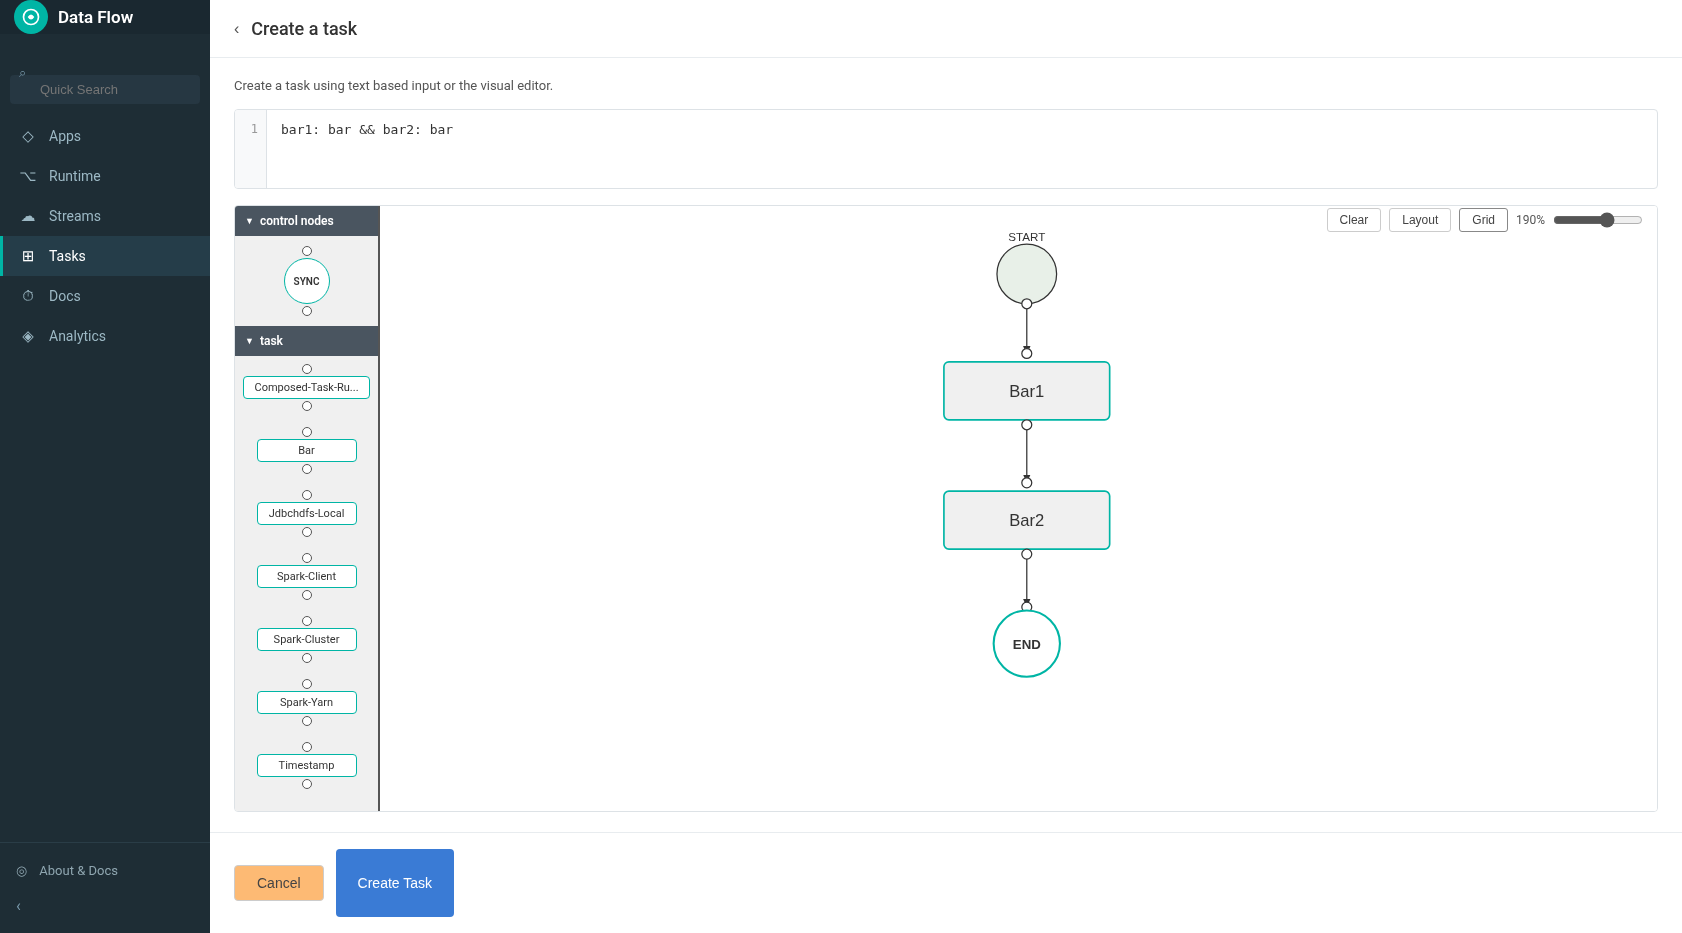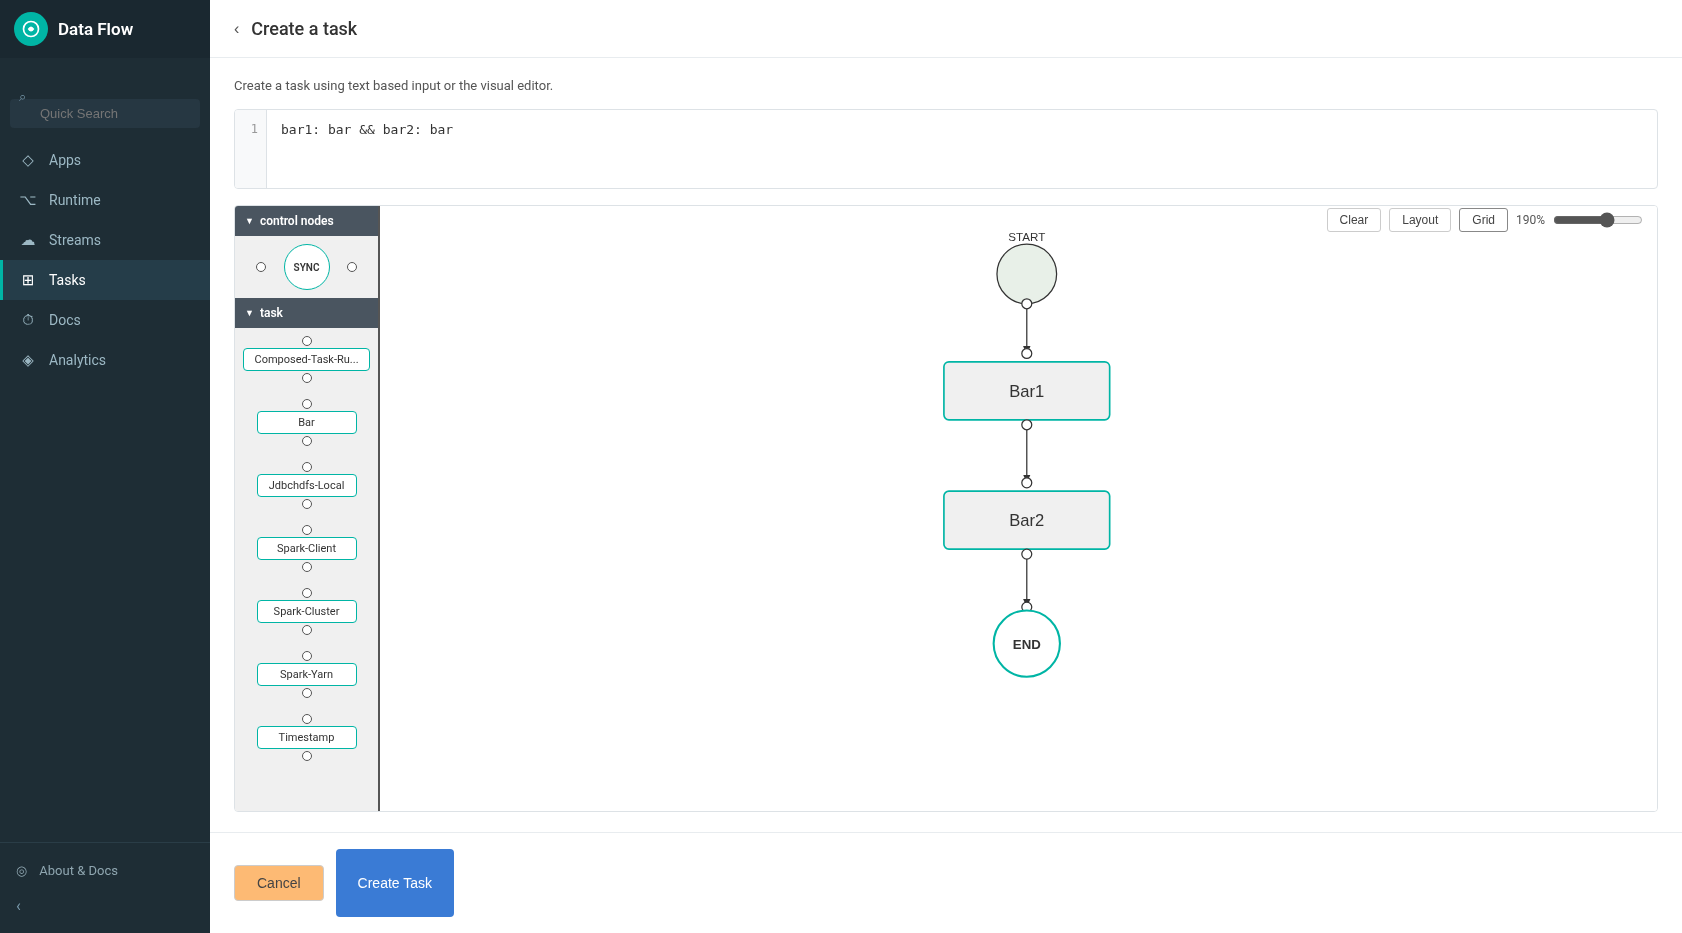--- a/index.html
+++ b/index.html
@@ -12,21 +12,21 @@
       background: #1e2d35;
       color: #cdd8dc;
       display: flex;
       flex-direction: column;
       height: 100%;
     }
     .sidebar-header {
       display: flex;
       align-items: center;
       gap: 10px;
-      padding: 12px 14px;
+      padding: 0 14px;
       background: #1a2830;
     }
     .sidebar-logo {
       width: 34px;
       height: 34px;
       background: #00b5a5;
       border-radius: 50%;
       display: flex; align-items: center; justify-content: center;
       flex-shrink: 0;
     }
@@ -215,20 +215,21 @@
     .palette-node-circle {
       width: 10px;
       height: 10px;
       border-radius: 50%;
       border: 1.5px solid #555;
       background: #fff;
       margin: 2px auto;
     }
     .palette-sync-node {
       display: flex;
+      flex-direction: column;
       align-items: center;
       padding: 8px 4px;
     }
     .palette-sync-circle {
       width: 46px;
       height: 46px;
       border-radius: 50%;
       border: 1.5px solid #00b5a5;
       background: #fff;
       display: flex; align-items: center; justify-content: center;

